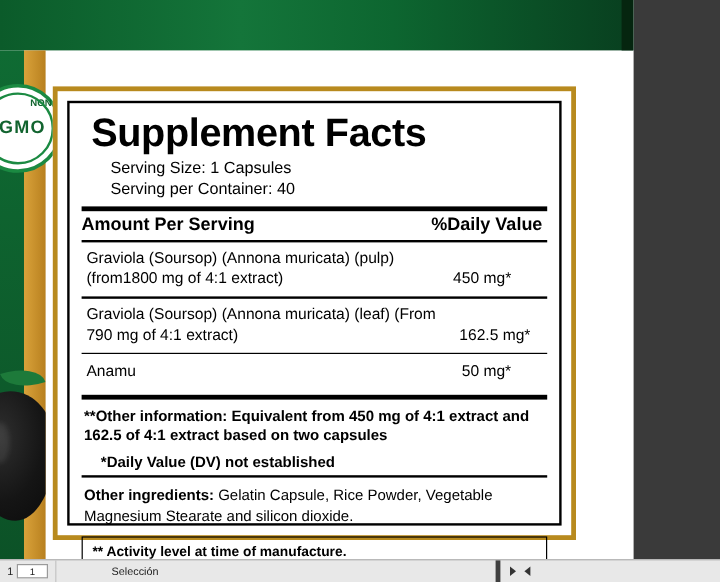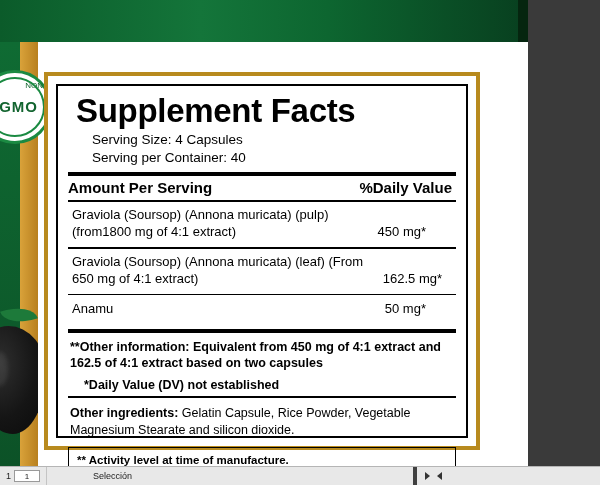--- a/index.html
+++ b/index.html
@@ -135,21 +135,21 @@
     justify-content: flex-end;
     padding-right: 5px;
     line-height: 1.05;
   }
   .seal-top-text {
     position: absolute;
     right: 6px;
     top: 8px;
     font-size: 8px;
     color: #12642f;
-    font-weight: normal;
+    font-weight: bold;
   }
 
   
   .sf-outer {
     position: absolute;
     left: 44px;
     top: 72px;
     width: 436px;
     height: 378px;
     background: #ffffff;
@@ -351,41 +351,41 @@
     <div class="seal">
       <div class="seal-top-text">NON</div>
       <div class="seal-inner">GMO</div>
     </div>
 
     <div class="sf-outer">
       <div class="sf-panel">
 
         <div class="sf-title">Supplement Facts</div>
 
-        <div class="sf-serving">Serving Size: 4 Capsules</div>
+        <div class="sf-serving">Serving Size: 1 Capsules</div>
         <div class="sf-serving">Serving per Container: 40</div>
 
         <div class="rule-thick"></div>
 
         <div class="hdr-row">
           <div>Amount Per Serving</div>
           <div class="hdr-dv">%Daily Value</div>
         </div>
 
         <div class="rule-med"></div>
 
         <div class="ing-row">
           <div class="ing-name">Graviola (Soursop) (Annona muricata) (pulp)  (from1800 mg of 4:1 extract)</div>
           <div class="ing-amt narrow">450 mg*</div>
         </div>
 
         <div class="rule-med"></div>
 
         <div class="ing-row">
-          <div class="ing-name">Graviola (Soursop) (Annona muricata) (leaf) (From 650 mg of 4:1 extract)</div>
+          <div class="ing-name">Graviola (Soursop) (Annona muricata) (leaf) (From 790 mg of 4:1 extract)</div>
           <div class="ing-amt wide">162.5 mg*</div>
         </div>
 
         <div class="rule-thin"></div>
 
         <div class="ing-row">
           <div class="ing-name">Anamu</div>
           <div class="ing-amt narrow">50 mg*</div>
         </div>
 

